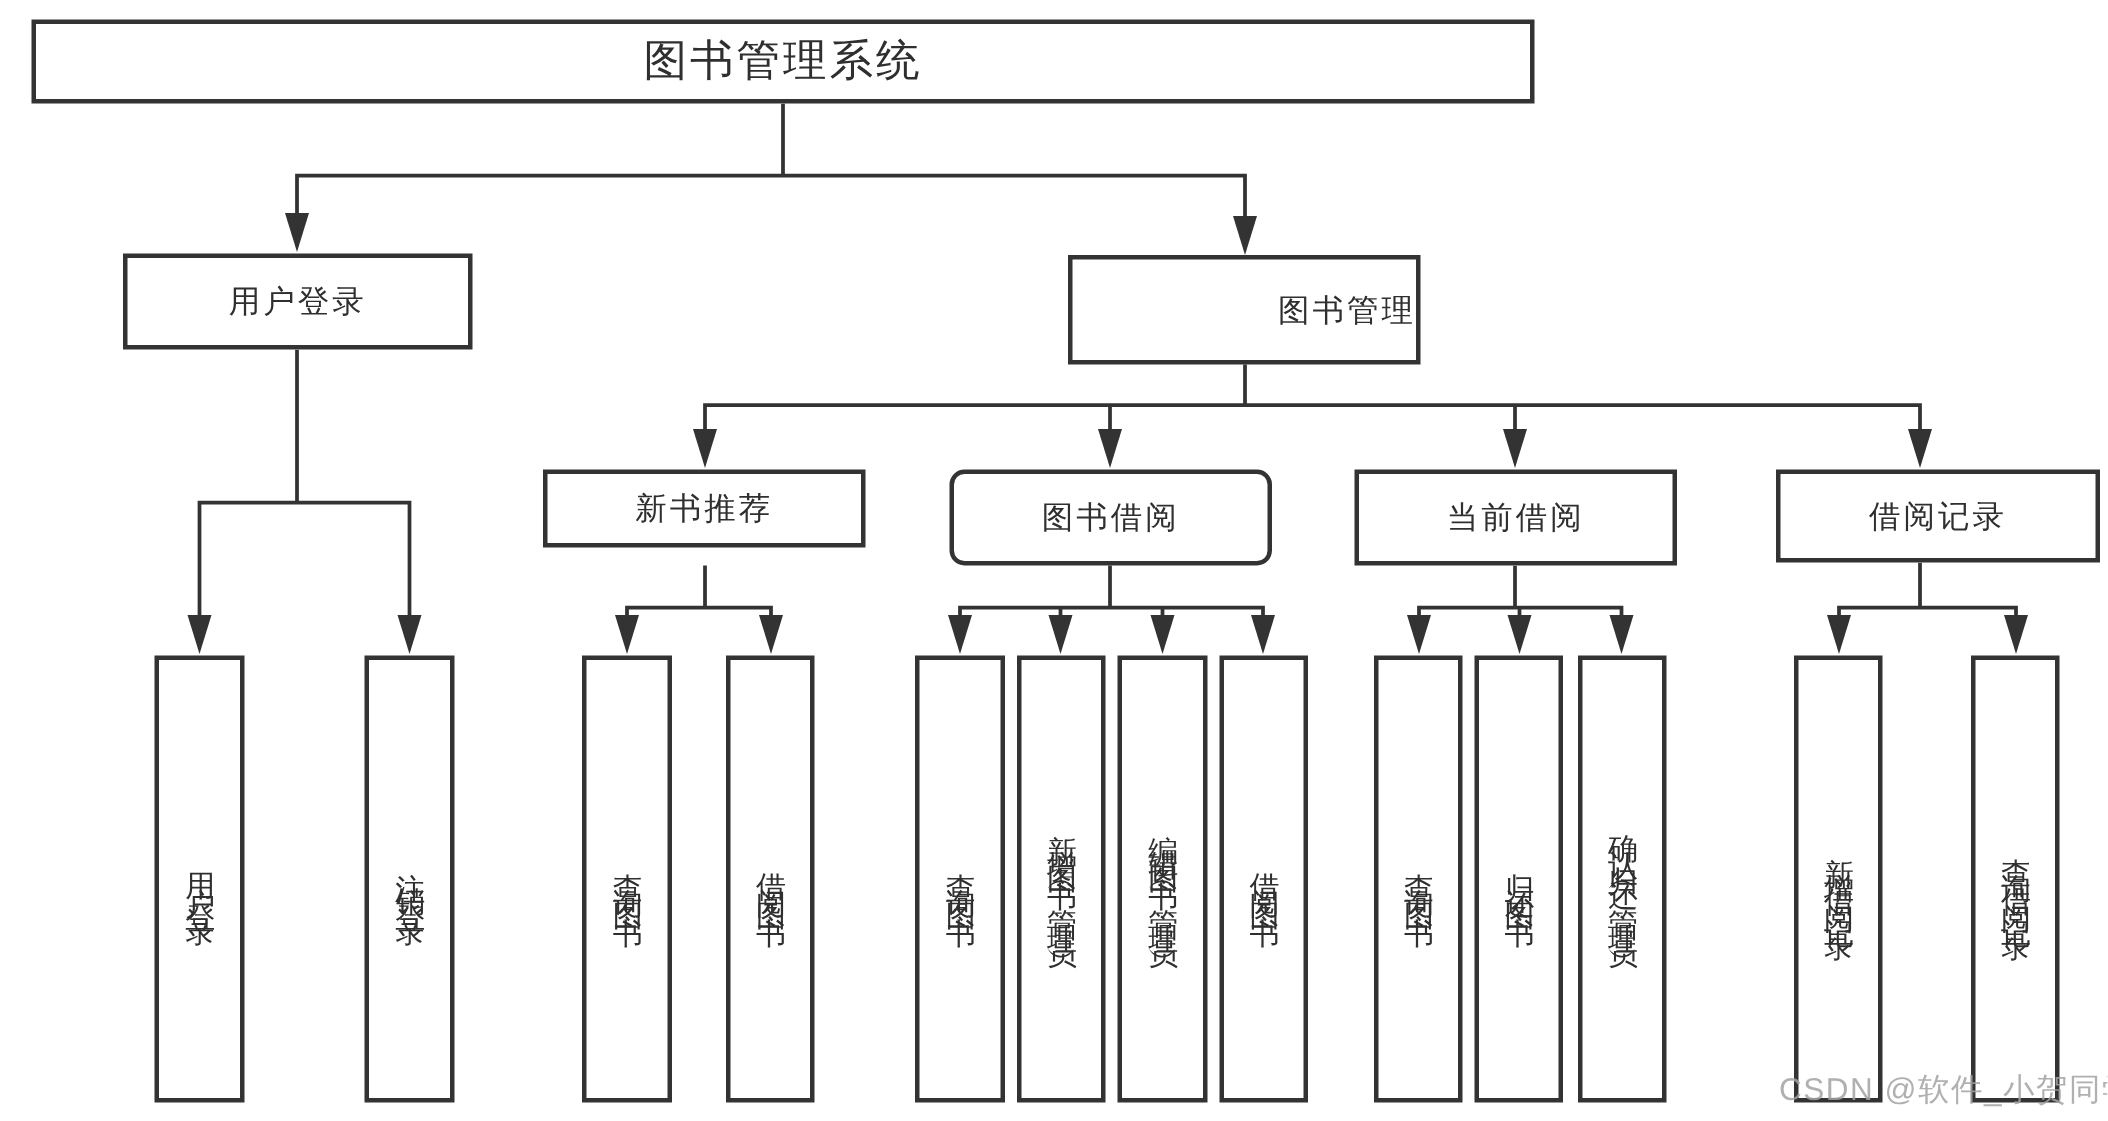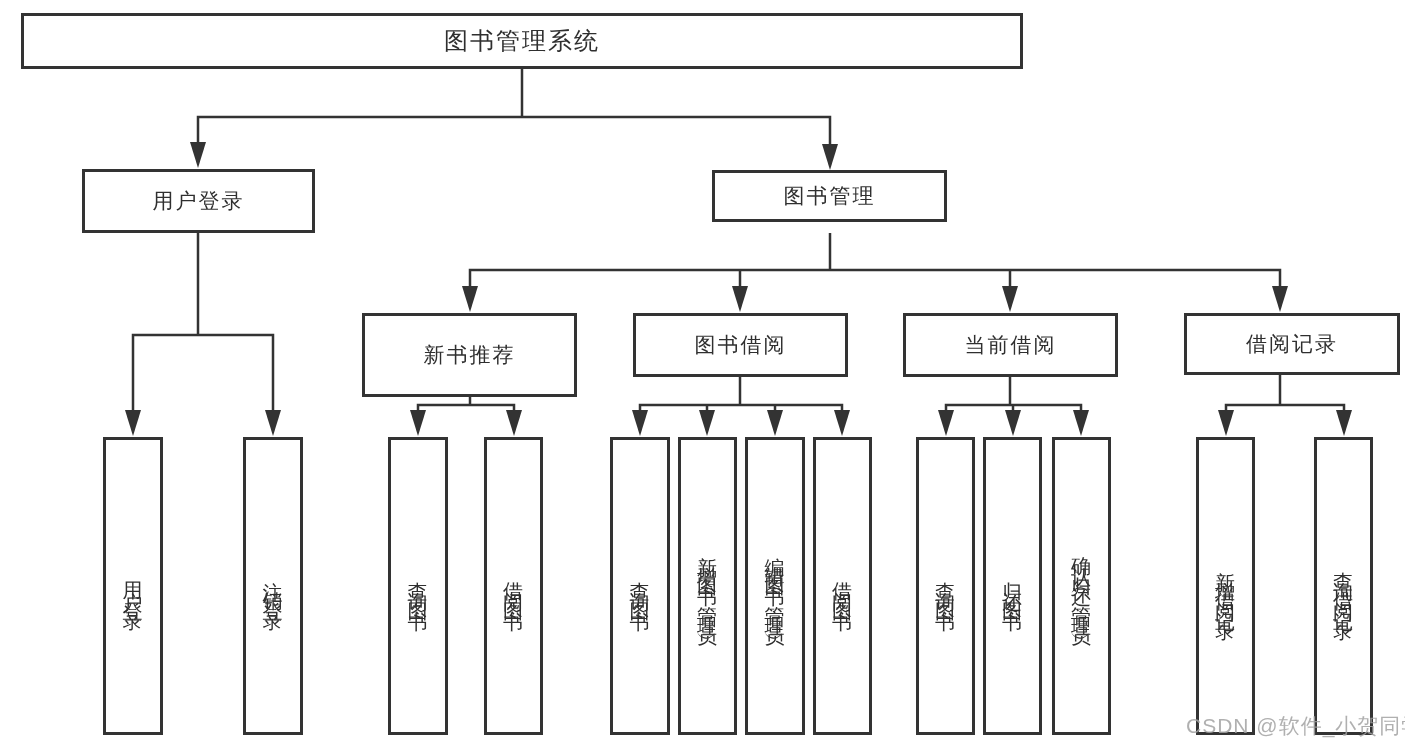--- a/index.html
+++ b/index.html
@@ -28,21 +28,21 @@
     align-items: center;
     justify-content: center;
     z-index: 2;
   }
   .h-label {
     font-size: 21px;
     letter-spacing: 2px;
     color: var(--text, #2f2f2f);
     white-space: nowrap;
   }
-  .root .h-label { font-size: 24px; }
+  .root .h-label { font-size: 29px; }
   .leaf-label {
     writing-mode: vertical-rl;
     text-orientation: mixed;
     font-size: 20px;
     line-height: 1;
     letter-spacing: 10px;
     color: var(--text, #2f2f2f);
     white-space: nowrap;
   }
   #watermark {
@@ -112,28 +112,28 @@
     <polygon class="head" points="1336,410 1352,410 1344,436"></polygon>
   </svg>
 
   <div class="node root" style="left:21px; top:13px; width:1002px; height:56px;">
     <span class="h-label">图书管理系统</span>
   </div>
 
   <div class="node" style="left:82px; top:169px; width:233px; height:64px;">
     <span class="h-label">用户登录</span>
   </div>
-  <div class="node" style="left:712px; top:170px; width:235px; height:52px;">
+  <div class="node" style="left:712px; top:170px; width:235px; height:73px;justify-content:flex-end;">
     <span class="h-label">图书管理</span>
   </div>
 
-  <div class="node" style="left:362px; top:313px; width:215px; height:84px;">
+  <div class="node" style="left:362px; top:313px; width:215px; height:52px;">
     <span class="h-label">新书推荐</span>
   </div>
-  <div class="node" style="left:633px; top:313px; width:215px; height:64px;">
+  <div class="node" style="left:633px; top:313px; width:215px; height:64px;border-radius:10px;">
     <span class="h-label">图书借阅</span>
   </div>
   <div class="node" style="left:903px; top:313px; width:215px; height:64px;text-align:center;">
     <span class="h-label">当前借阅</span>
   </div>
   <div class="node" style="left:1172px; top:313px; width:216px; height:62px;margin-left:12px;">
     <span class="h-label">借阅记录</span>
   </div>
 
   <div class="node" style="left:103px; top:437px; width:60px; height:298px;">

